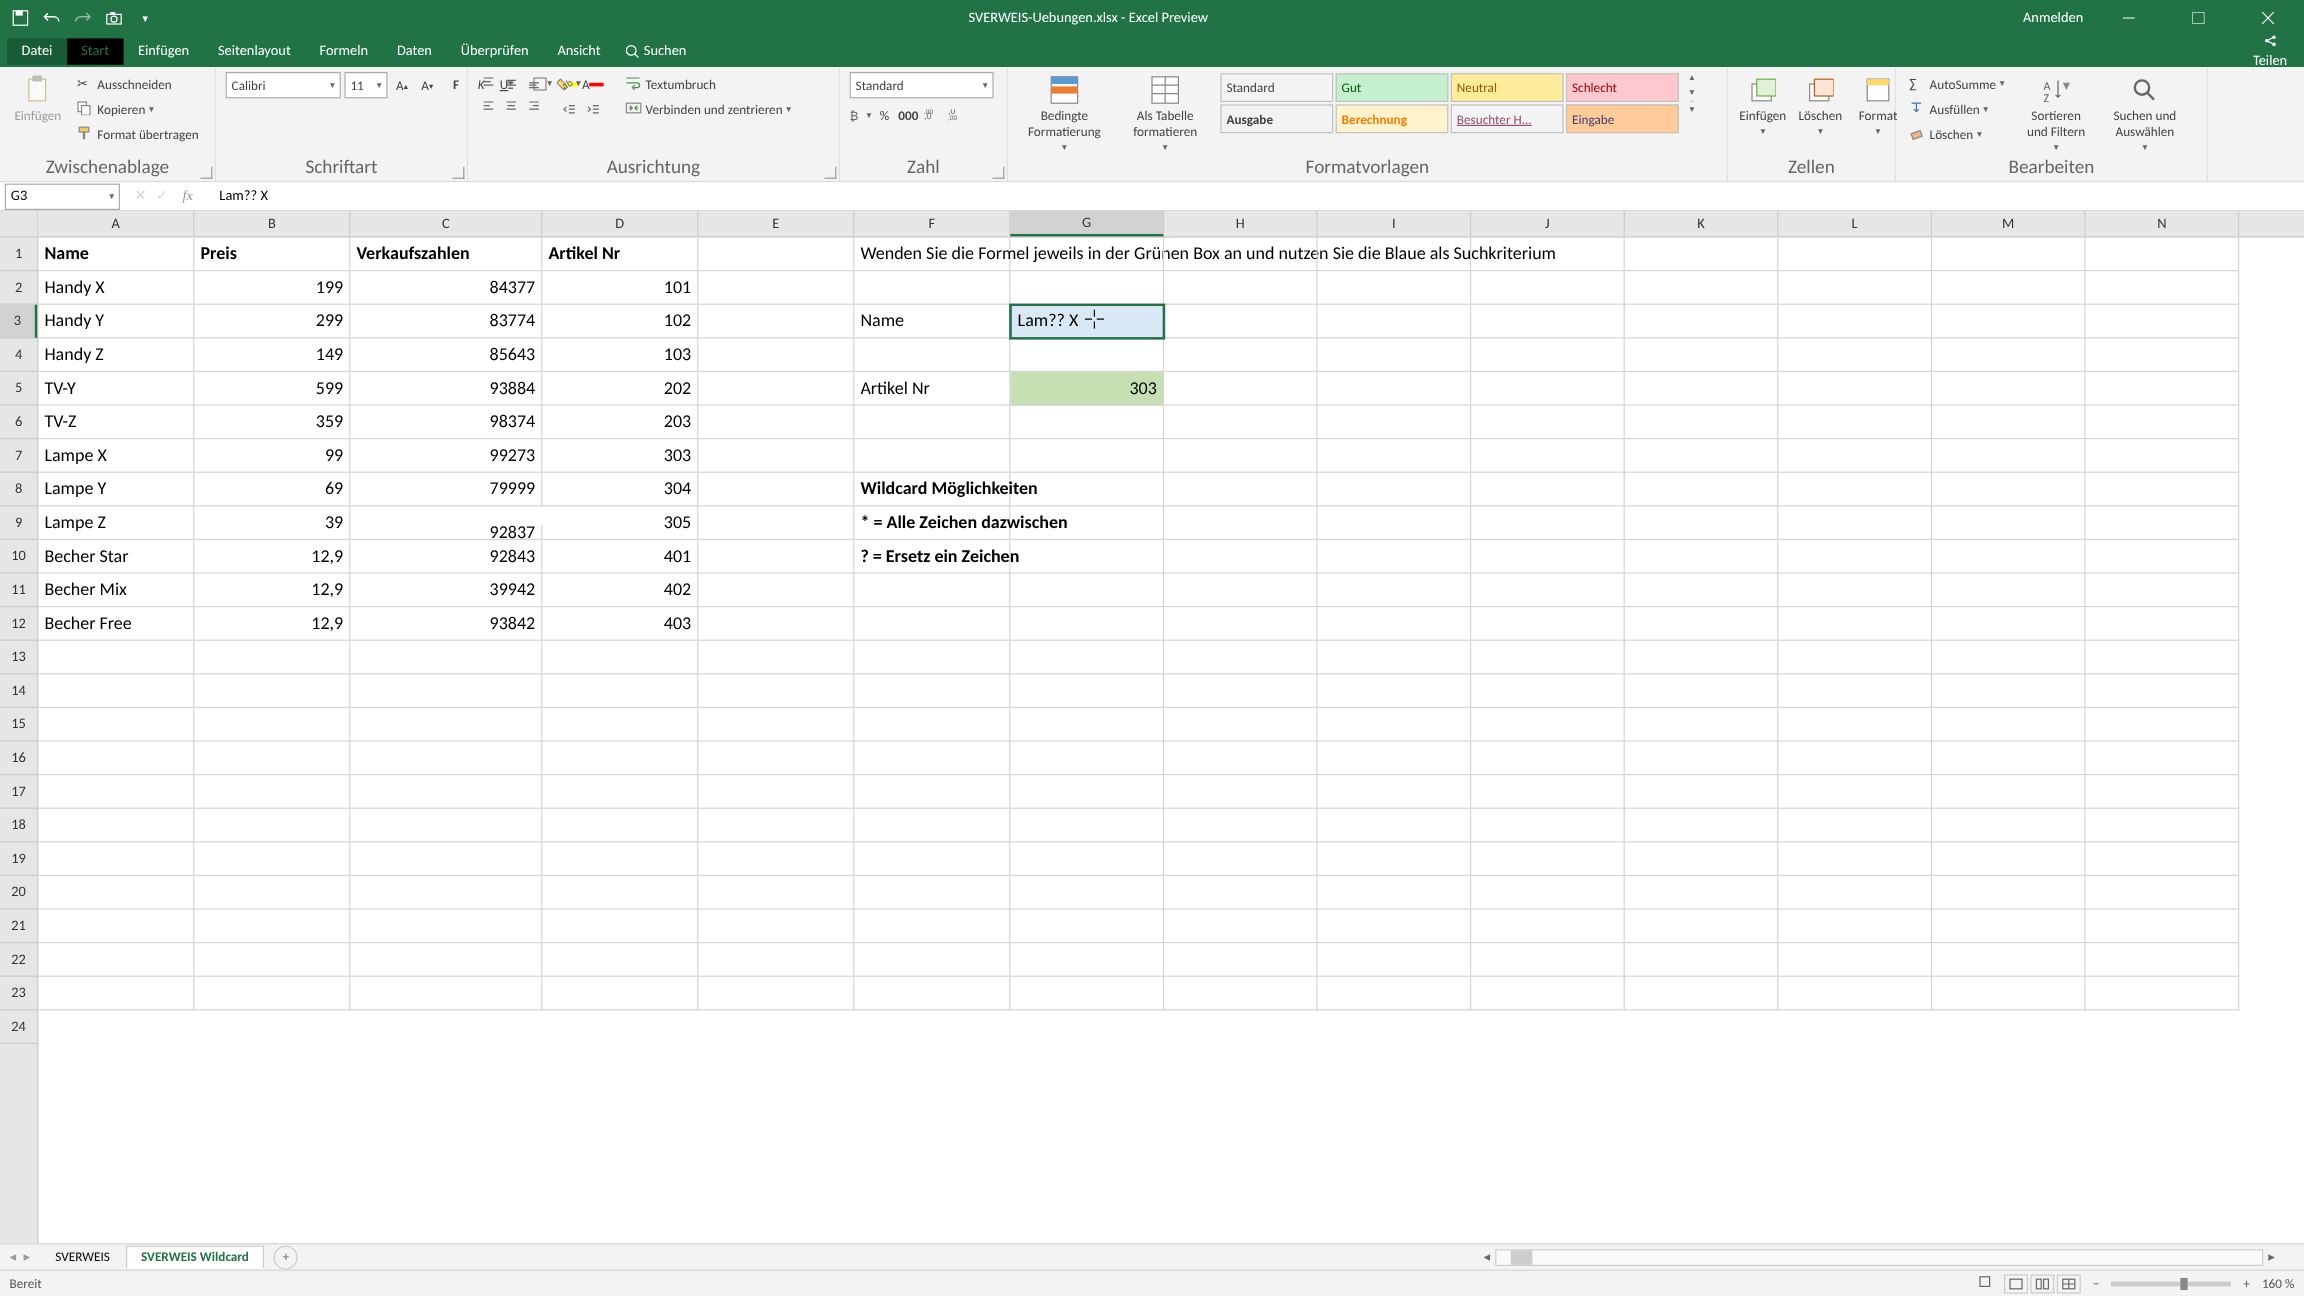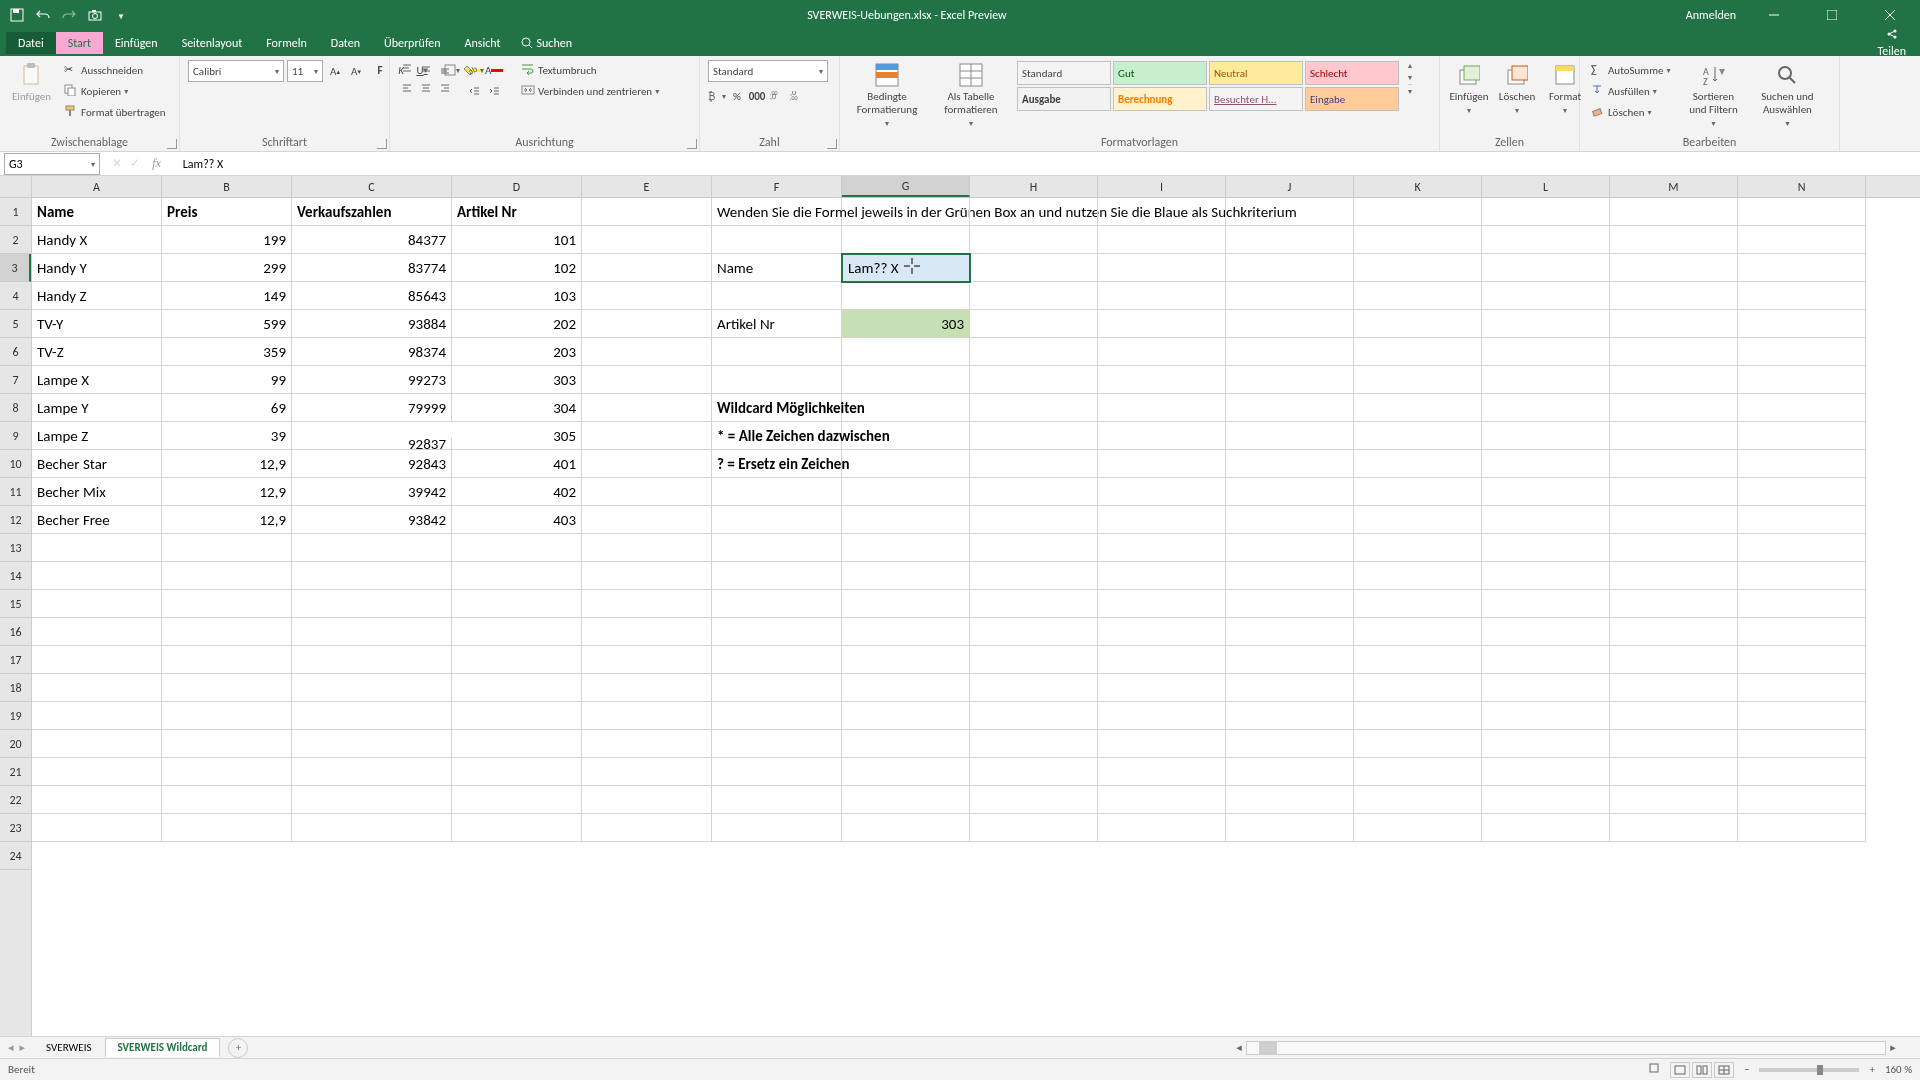--- a/index.html
+++ b/index.html
@@ -10,29 +10,29 @@
 .titlebar .left { display: flex; align-items: center; gap: 12px; padding-left: 10px; }
 .titlebar .left .icon { width: 14px; height: 14px; display: inline-flex; align-items: center; justify-content: center; }
 .titlebar .center { flex: 1; text-align: center; }
 .titlebar .right { display: flex; align-items: center; gap: 18px; padding-right: 10px; }
 .winbtn { width: 40px; height: 30px; display: inline-flex; align-items: center; justify-content: center; }
 
 
 .menurow { height: 26px; background: #217346; display: flex; align-items: center; padding: 0 6px; font-size: 12px; color: #fff; }
 .menurow .tab { padding: 4px 12px; cursor: pointer; }
 .menurow .tab.file { background: #185c37; }
-.menurow .tab.active { background: #f9a8d4; color: #217346; }
+.menurow .tab.active { background: #000000; color: #217346; }
 .menurow .spacer { flex: 1; }
 .menurow .search { display: flex; align-items: center; gap: 4px; padding: 0 8px; }
 .menurow .share { display: flex; align-items: center; gap: 4px; padding: 0 8px; flex-direction: column; }
 
 
 .ribbon { height: 96px; background: #f3f3f3; border-bottom: 1px solid #d4d4d4; display: flex; font-size: 11px; color: #444; }
 .rgroup { border-right: 1px solid #e1e1e1; padding: 4px 8px 2px 8px; display: flex; flex-direction: column; position: relative; }
-.rgroup .label { position: absolute; bottom: 2px; left: 0; right: 0; text-align: center; font-size: 12px; color: #666; }
+.rgroup .label { position: absolute; bottom: 2px; left: 0; right: 0; text-align: center; font-size: 16px; color: #666; }
 .rgroup .content { flex: 1; display: flex; align-items: flex-start; gap: 6px; }
 .rgroup .dialog-launcher { position: absolute; right: 2px; bottom: 2px; width: 10px; height: 10px; border: 1px solid #999; border-top: none; border-left: none; }
 
 .bigbtn { display: flex; flex-direction: column; align-items: center; gap: 2px; padding: 2px 4px; cursor: pointer; text-align: center; min-width: 40px; }
 .bigbtn .ic { width: 26px; height: 26px; display: flex; align-items: center; justify-content: center; }
 .smallbtn { padding: 1px 3px; cursor: pointer; display: flex; align-items: center; gap: 3px; height: 20px; }
 .smallbtn .ic { width: 14px; height: 14px; display: inline-flex; }
 
 .font-row { display: flex; gap: 3px; align-items: center; margin-bottom: 4px; }
 .font-name { width: 96px; height: 22px; border: 1px solid #ababab; background: #fff; font-size: 11px; padding: 0 4px; display: flex; align-items: center; justify-content: space-between; }

